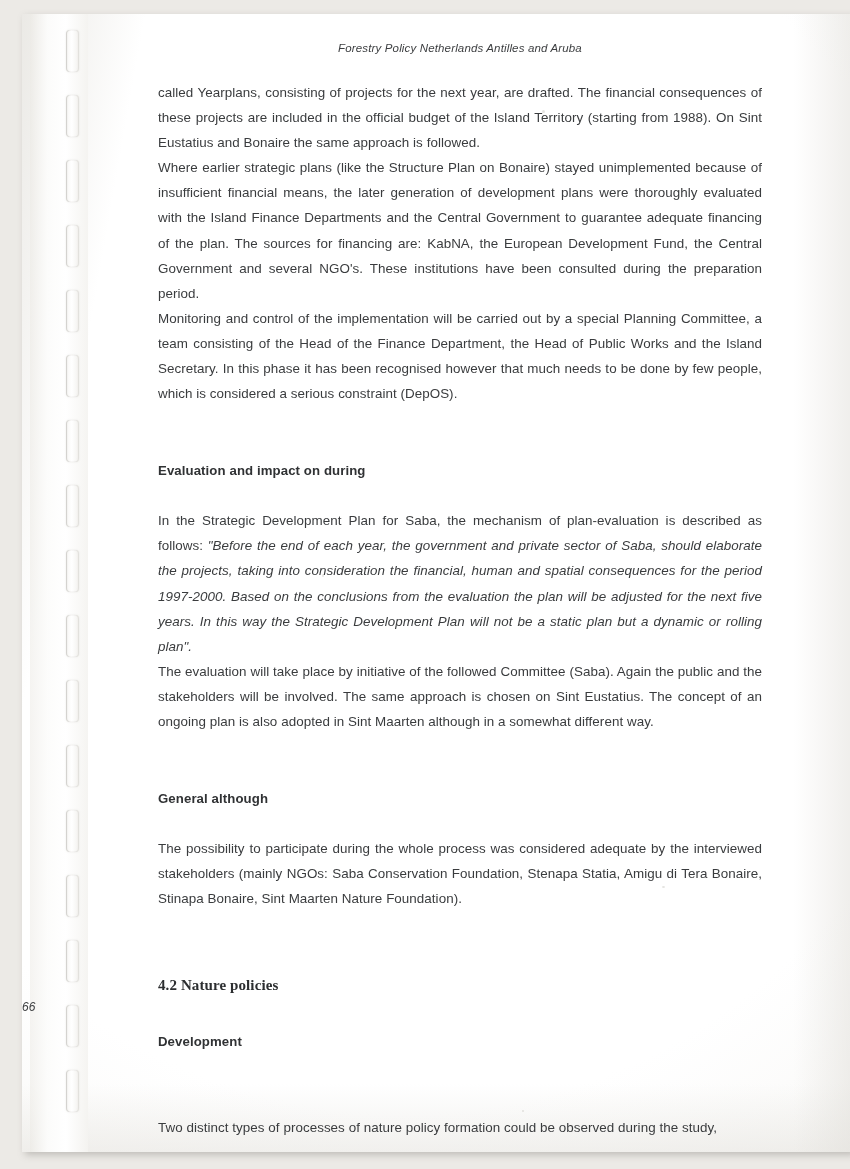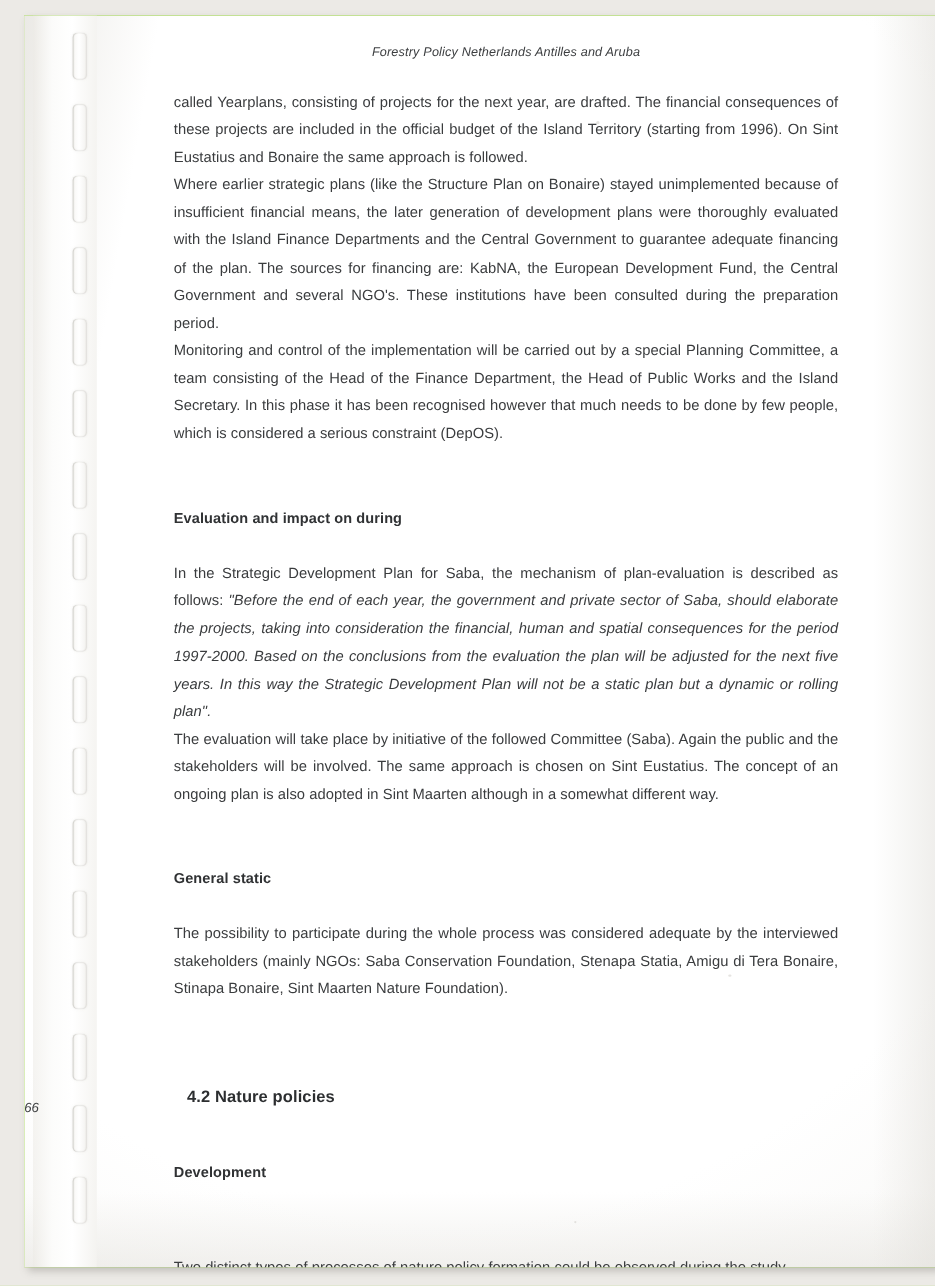--- a/index.html
+++ b/index.html
@@ -98,26 +98,27 @@
 
   h3.sub-heading {
     margin: 0;
     font-size: 13.2px;
     line-height: 25px;
     font-weight: bold;
     color: #303234;
     letter-spacing: .1px;
   }
   h2.section-heading {
-    margin: 12px;
+    margin: 0;
     font-size: 15px;
     line-height: 25px;
     font-weight: bold;
     color: #2c2e30;
     letter-spacing: .1px;
+    font-family: Liberation Serif, serif;
   }
 
   .gap-para   { height: 0px; }
   .gap-small  { height: 25px; }
   .gap-medium { height: 31px; }
   .gap-large  { height: 52px; }
   .gap-xlarge { height: 62px; }
 
   .page-number {
     position: absolute;
@@ -168,21 +169,21 @@
   <div class="speck" style="left:520px; top:96px;  width:3px; height:3px;"></div>
   <div class="speck" style="left:690px; top:352px; width:2px; height:2px;"></div>
   <div class="speck" style="left:300px; top:560px; width:2px; height:3px;"></div>
   <div class="speck" style="left:640px; top:872px; width:3px; height:2px;"></div>
   <div class="speck" style="left:500px; top:1096px; width:2px; height:2px;"></div>
 
   <div id="document-body">
 
     <div class="running-head">Forestry Policy Netherlands Antilles and Aruba</div>
 
-    <p class="body-text">called Yearplans, consisting of projects for the next year, are drafted. The financial consequences of these projects are included in the official budget of the Island Territory (starting from 1996). On Sint Eustatius and Bonaire the same approach is followed.</p>
+    <p class="body-text">called Yearplans, consisting of projects for the next year, are drafted. The financial consequences of these projects are included in the official budget of the Island Territory (starting from 1988). On Sint Eustatius and Bonaire the same approach is followed.</p>
 
     <div class="gap-para"></div>
 
     <p class="body-text">Where earlier strategic plans (like the Structure Plan on Bonaire) stayed unimplemented because of insufficient financial means, the later generation of development plans were thoroughly evaluated with the Island Finance Departments and the Central Government to guarantee adequate financing of the plan. The sources for financing are: KabNA, the European Development Fund, the Central Government and several NGO's. These institutions have been consulted during the preparation period.</p>
 
     <div class="gap-para"></div>
 
     <p class="body-text">Monitoring and control of the implementation will be carried out by a special Planning Committee, a team consisting of the Head of the Finance Department, the Head of Public Works and the Island Secretary. In this phase it has been recognised however that much needs to be done by few people, which is considered a serious constraint (DepOS).</p>
 
     <div class="gap-large"></div>
@@ -192,21 +193,21 @@
     <div class="gap-small"></div>
 
     <p class="body-text"><span>In the Strategic Development Plan for Saba, the mechanism of plan-evaluation is described as follows: </span><span class="quote-italic">"Before the end of each year, the government and private sector of Saba, should elaborate the projects, taking into consideration the financial, human and spatial consequences for the period 1997-2000. Based on the conclusions from the evaluation the plan will be adjusted for the next five years. In this way the Strategic Development Plan will not be a static plan but a dynamic or rolling plan".</span></p>
 
     <div class="gap-para"></div>
 
     <p class="body-text">The evaluation will take place by initiative of the followed Committee (Saba). Again the public and the stakeholders will be involved. The same approach is chosen on Sint Eustatius. The concept of an ongoing plan is also adopted in Sint Maarten although in a somewhat different way.</p>
 
     <div class="gap-large"></div>
 
-    <h3 class="sub-heading">General static</h3>
+    <h3 class="sub-heading">General although</h3>
 
     <div class="gap-small"></div>
 
     <p class="body-text">The possibility to participate during the whole process was considered adequate by the interviewed stakeholders (mainly NGOs: Saba Conservation Foundation, Stenapa Statia, Amigu di Tera Bonaire, Stinapa Bonaire, Sint Maarten Nature Foundation).</p>
 
     <div class="gap-xlarge"></div>
 
     <h2 class="section-heading">4.2 Nature policies</h2>
 
     <div class="gap-medium"></div>

